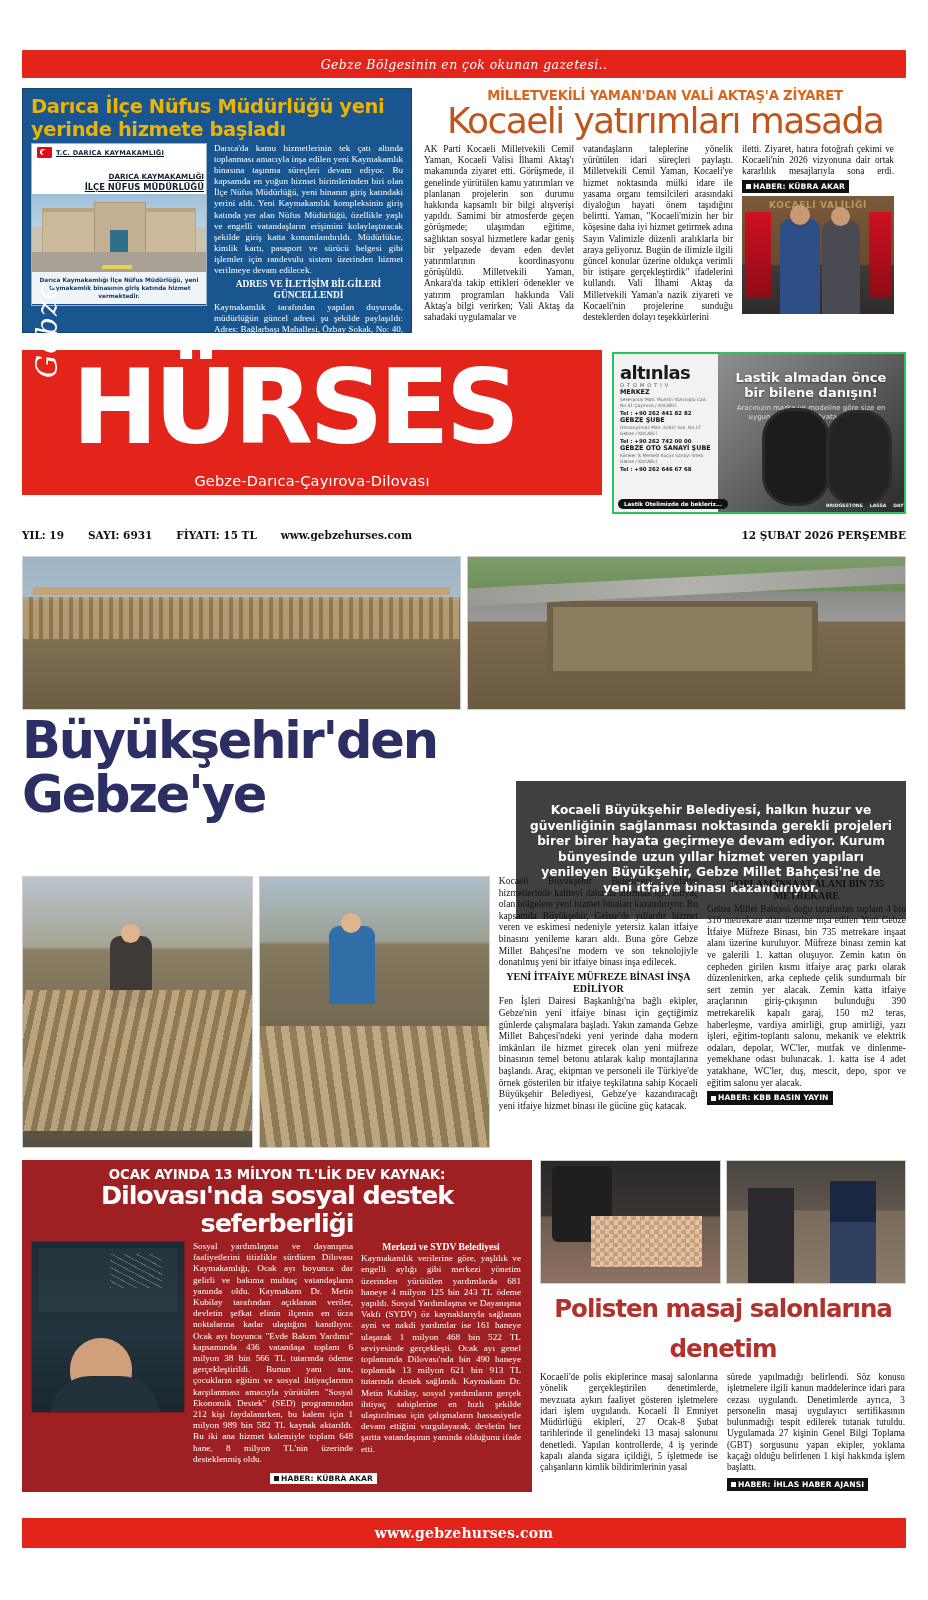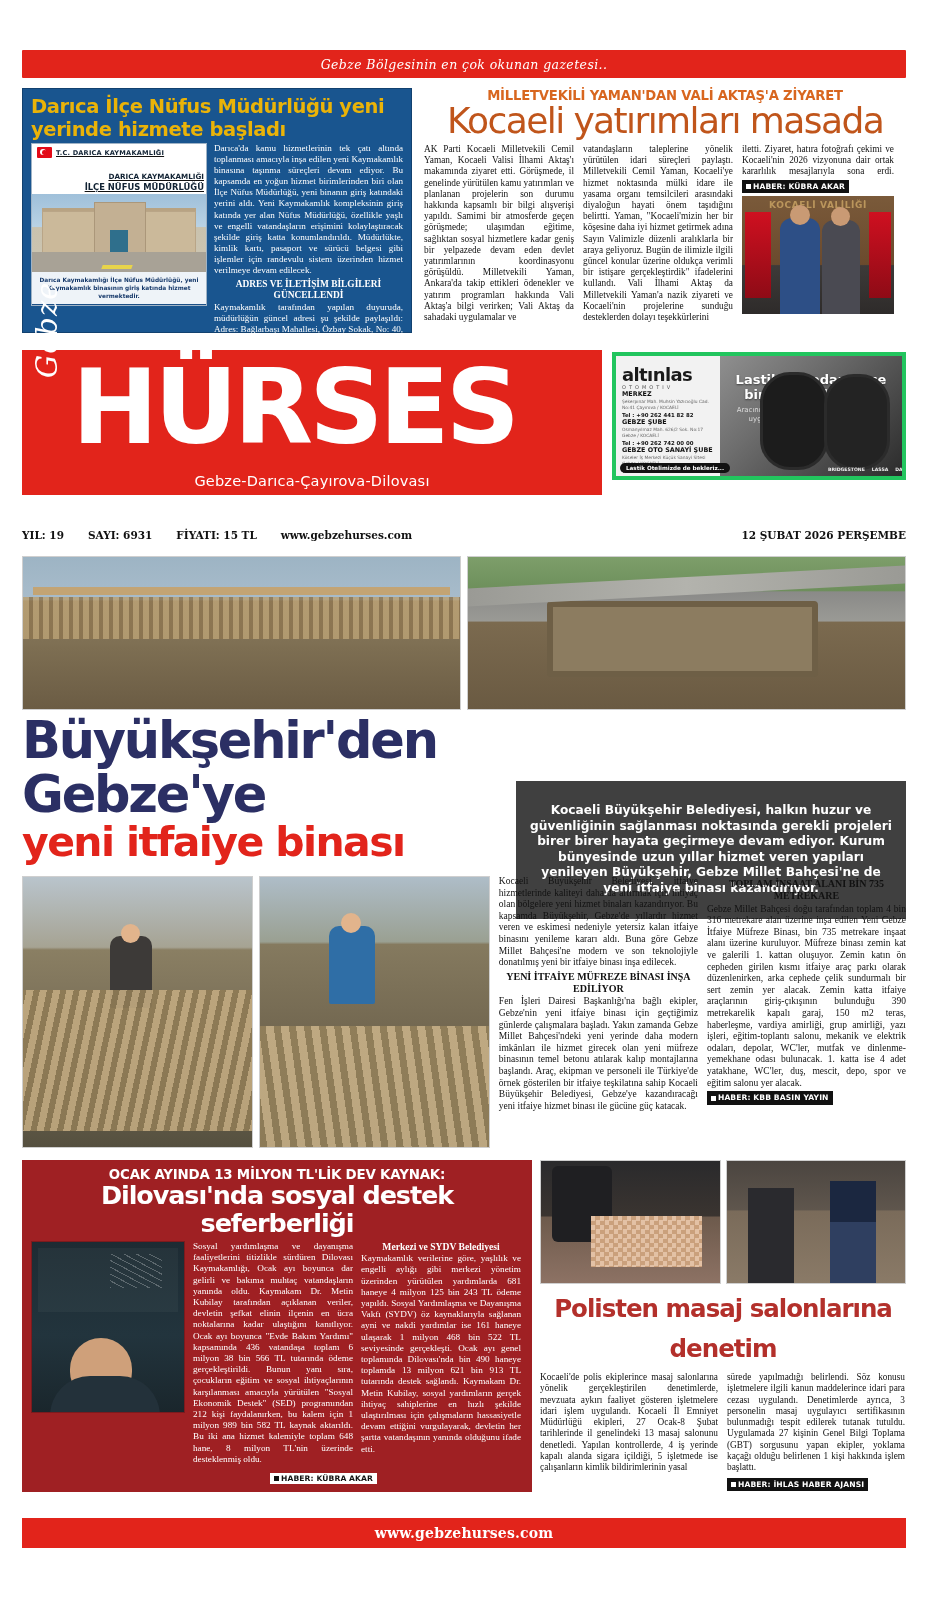--- a/index.html
+++ b/index.html
@@ -133,21 +133,21 @@
     position:absolute;left:50px;top:6px;color:#fff;
     font-family:"DejaVu Sans",sans-serif;font-weight:bold;font-size:103px;line-height:103px;
     letter-spacing:-4px;
   }
   .mast-sub{
     position:absolute;left:0;right:0;bottom:6px;text-align:center;color:#fff;
     font-family:"DejaVu Sans",sans-serif;font-size:14.5px;letter-spacing:.2px;
   }
 
   
-  .mast-ad{position:absolute;left:612px;top:352px;width:294px;height:128px;background:#efefef;border:4px solid #22c55e;box-sizing:border-box;overflow:hidden;}
+  .mast-ad{position:absolute;left:612px;top:352px;width:294px;height:162px;background:#efefef;border:2px solid #22c55e;box-sizing:border-box;overflow:hidden;}
   .ad-left{position:absolute;left:0;top:0;width:104px;height:100%;background:#f2f2f2;padding:8px 6px;box-sizing:border-box;}
   .ad-logo{font-family:"DejaVu Sans",sans-serif;font-weight:bold;font-size:18px;color:#1a1a1a;letter-spacing:-.6px;}
   .ad-logo-sub{font-family:"DejaVu Sans",sans-serif;font-size:5px;letter-spacing:3px;color:#555;margin-top:-1px;}
   .ad-blk{}
   .ad-blk .t{font-family:"DejaVu Sans",sans-serif;font-weight:bold;font-size:6.4px;color:#111;}
   .ad-blk .d{font-family:"DejaVu Sans",sans-serif;font-size:4.4px;color:#666;line-height:6px;margin-top:1px;}
   .ad-blk .p{font-family:"DejaVu Sans",sans-serif;font-weight:bold;font-size:5.4px;color:#111;margin-top:1px;}
   .ad-right{
     position:absolute;left:104px;top:0;right:0;bottom:0;
     background:linear-gradient(135deg,#8f8f8f 0%,#6e6e6e 35%,#4a4a4a 70%,#2b2b2b 100%);
@@ -400,21 +400,20 @@
     <span class="date">12 ŞUBAT 2026 PERŞEMBE</span>
   </div>
 
   <div class="hero">
     <div class="ph ph1"></div>
     <div class="ph ph2"></div>
   </div>
 
   <div class="mainhead">
     <div class="mh1">Büyükşehir'den Gebze'ye</div>
-    <div class="mh2">yeni itfaiye binası</div>
   </div>
 
   <div class="spotbox">Kocaeli Büyükşehir Belediyesi, halkın huzur ve güvenliğinin sağlanması noktasında gerekli projeleri birer birer hayata geçirmeye devam ediyor. Kurum bünyesinde uzun yıllar hizmet veren yapıları yenileyen Büyükşehir, Gebze Millet Bahçesi'ne de yeni itfaiye binası kazandırıyor.</div>
 
   <div class="main-lower">
     <div class="photo-col">
       <div class="pc pc1">
           <div class="worker"></div>
         </div>
       <div class="pc pc2">

